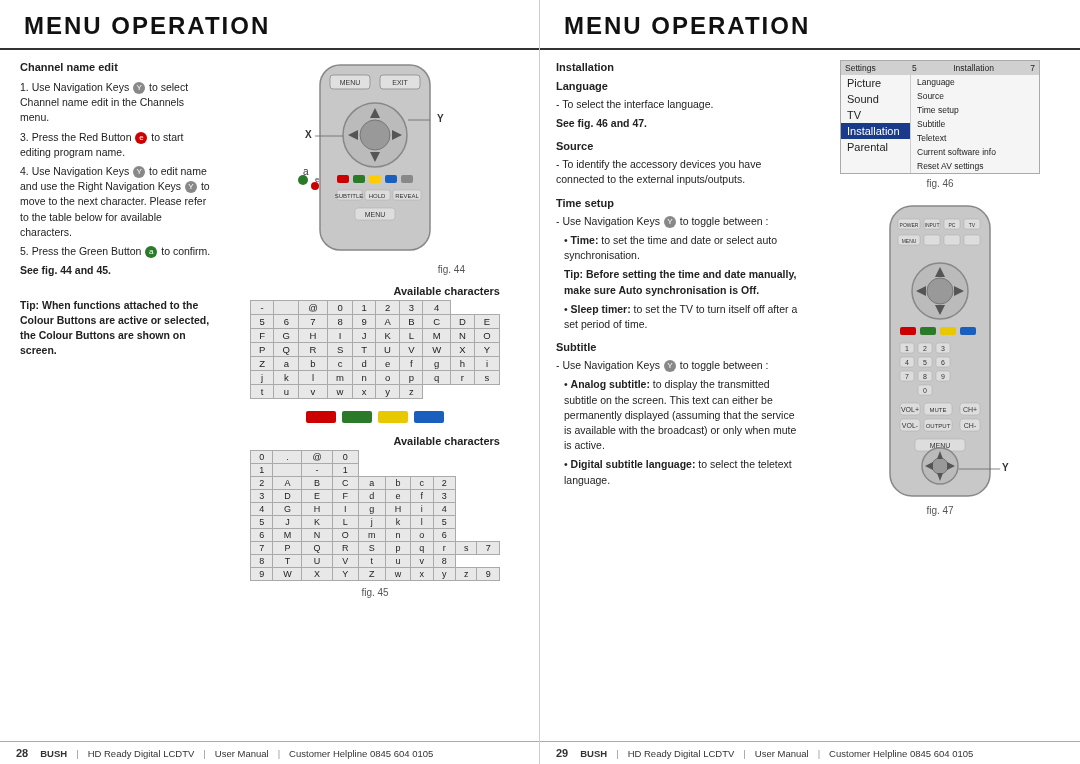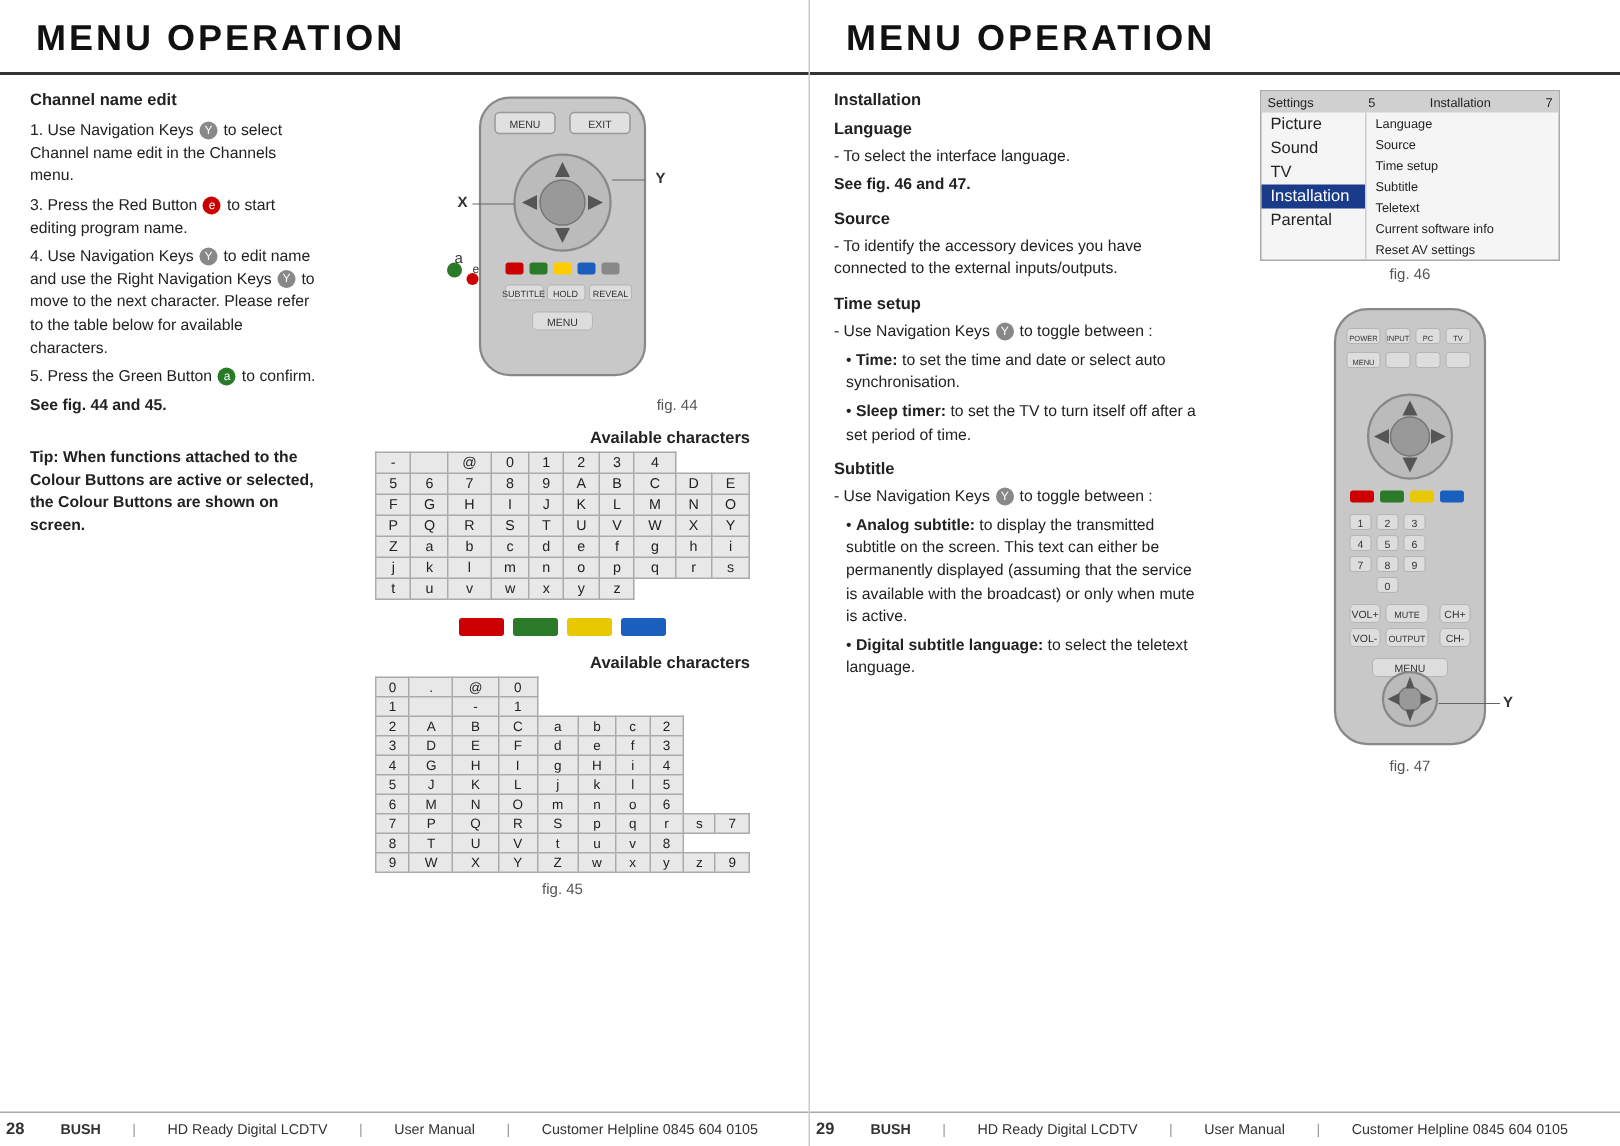--- a/index.html
+++ b/index.html
@@ -103,26 +103,26 @@
     .right-illus-col {
       width: 260px;
       display: flex;
       flex-direction: column;
       align-items: center;
       padding: 0 5px;
     }
     
     .page-footer {
       border-top: 1px solid #aaa;
-      padding: 5px 4px;
+      padding: 5px 16px;
       font-size: 9.5px;
       color: #333;
       display: flex;
       align-items: center;
-      gap: 16px;
+      gap: 4px;
     }
     .page-footer .page-num {
       font-weight: bold;
       font-size: 11px;
       margin-right: 8px;
     }
     .page-footer .separator {
       margin: 0 5px;
       color: #999;
     }
@@ -530,20 +530,21 @@
 
         <div class="section-gap">
           <h4>Source</h4>
           <p>- To identify the accessory devices you have connected to the external inputs/outputs.</p>
         </div>
 
         <div class="section-gap">
           <h4>Time setup</h4>
           <p>- Use Navigation Keys <span class="nav-icon">Y</span> to toggle between :</p>
           <p class="bullet-point">• <strong>Time:</strong> to set the time and date or select auto synchronisation.</p>
+          <p class="bold bullet-point"><strong>Tip: Before setting the time and date manually, make sure Auto synchronisation is Off.</strong></p>
           <p class="bullet-point">• <strong>Sleep timer:</strong> to set the TV to turn itself off after a set period of time.</p>
         </div>
 
         <div class="section-gap">
           <h4>Subtitle</h4>
           <p>- Use Navigation Keys <span class="nav-icon">Y</span> to toggle between :</p>
           <p class="bullet-point">• <strong>Analog subtitle:</strong> to display the transmitted subtitle on the screen. This text can either be permanently displayed (assuming that the service is available with the broadcast) or only when mute is active.</p>
           <p class="bullet-point">• <strong>Digital subtitle language:</strong> to select the teletext language.</p>
         </div>
       </div>

